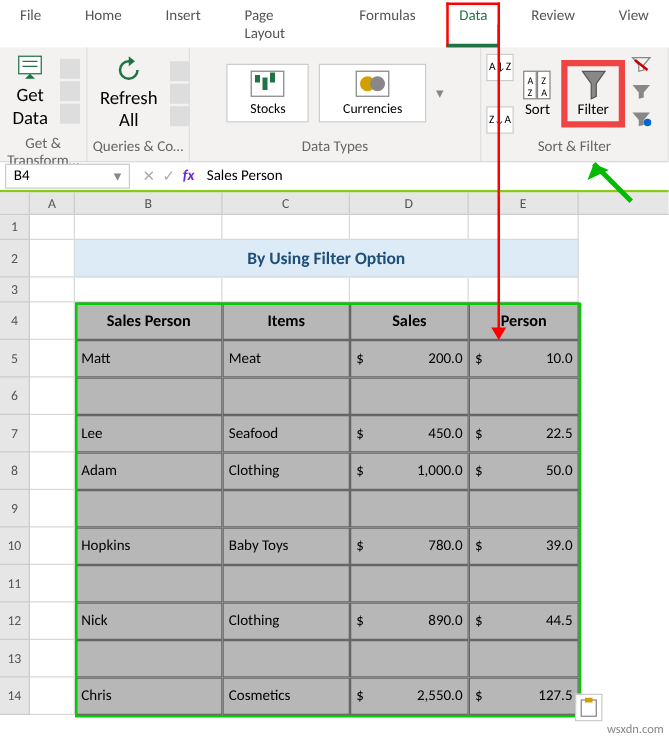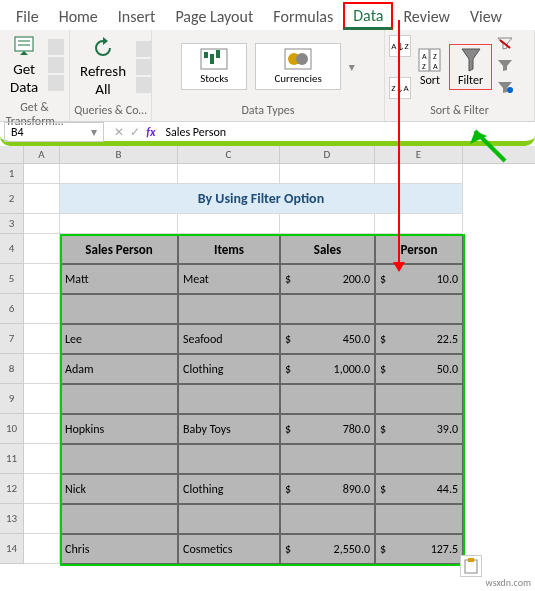--- a/index.html
+++ b/index.html
@@ -1,44 +1,44 @@
 <!DOCTYPE html>
 <html><head>
 <meta charset="utf-8">
 <style>
 * { box-sizing: border-box; margin: 0; padding: 0; }
 body { font-family: "Segoe UI", Calibri, Arial, sans-serif; font-size: 12px; background: #fff; width: 535px; height: 591px; position: relative; overflow: hidden; }
 
 
-.tabs { display: flex; gap: 0; padding: 2px 6px 0 6px; font-size: 16px; align-items: center; }
+.tabs { display: flex; gap: 15px; padding: 2px 6px 0 6px; font-size: 12px; }
 .tab { padding: 4px 10px; color: #555; cursor: pointer; }
 .tab.active { border-bottom: 3px solid #217346; color: #217346; font-weight: 400; }
 .tab.data { border: 2px solid #f00; padding: 2px 8px; position: relative; }
 .tab.data.active { border-bottom: 3px solid #217346; }
 
 
 .ribbon { display: flex; background: #f3f2f1; border-bottom: 1px solid #d4d4d4; height: 92px; }
 .ribbon-group { display: flex; flex-direction: column; justify-content: space-between; border-right: 1px solid #e1dfdd; padding: 2px 4px; }
 .ribbon-group-body { display: flex; align-items: center; gap: 2px; flex: 1; }
 .ribbon-group-label { font-size: 12px; color: #666; text-align: center; padding: 2px 0; }
 .big-btn { display: flex; flex-direction: column; align-items: center; padding: 2px 6px; gap: 2px; cursor: pointer; }
 .big-btn .lbl { font-size: 15px; text-align: center; }
 .small-icons { display: flex; flex-direction: column; gap: 2px; padding: 2px; }
 .sm-ico { width: 16px; height: 16px; background: #ddd; cursor: pointer; }
 .datatype-btn { display: flex; flex-direction: column; align-items: center; padding: 4px 18px; gap: 2px; background: #fff; border: 1px solid #ccc; cursor: pointer; }
 .datatype-btn .lbl { font-size: 11px; }
 .sort-col { display: flex; flex-direction: column; gap: 20px; align-items: center; }
 .sort-btn { width: 22px; height: 22px; border: 1px solid #ccc; font-size: 9px; display: flex; align-items: center; justify-content: center; cursor: pointer; background: #fff; }
 .sort-big { display: flex; flex-direction: column; align-items: center; padding: 2px 4px; cursor: pointer; }
-.filter-btn { display: flex; flex-direction: column; align-items: center; padding: 2px 8px; border: 1px solid #ef4444; cursor: pointer; }
+.filter-btn { display: flex; flex-direction: column; align-items: center; padding: 2px 8px; border: 5px solid #ef4444; cursor: pointer; }
 .filter-extra { display: flex; flex-direction: column; gap: 4px; padding: 2px; }
 .filter-sm { width: 18px; height: 18px; cursor: pointer; }
 
 
-.formula-row { display: flex; align-items: center; border-bottom: 5px solid #84cc16; height: 24px; background: #fff; border-radius: 10px; }
+.formula-row { display: flex; align-items: center; border-bottom: 2px solid #84cc16; height: 24px; background: #fff; }
 .name-box { width: 100px; border: 1px solid #ccc; height: 20px; margin: 2px 4px; display: flex; align-items: center; padding: 0 6px; font-size: 12px; }
 .name-drop { margin-left: auto; color: #888; }
 .fx-area { display: flex; align-items: center; gap: 6px; padding: 0 6px; }
 .fx-btn { font-style: italic; color: #6d28d9; cursor: pointer; font-weight: bold; }
 .fx-input { border: none; font-size: 12px; padding: 2px 4px; }
 
 
 .grid-area { position: relative; }
 .col-headers { display: flex; background: #e6e6e6; border-bottom: 1px solid #ccc; }
 .row-hdr-spacer { width: 24px; background: #e6e6e6; border-right: 1px solid #ccc; }

